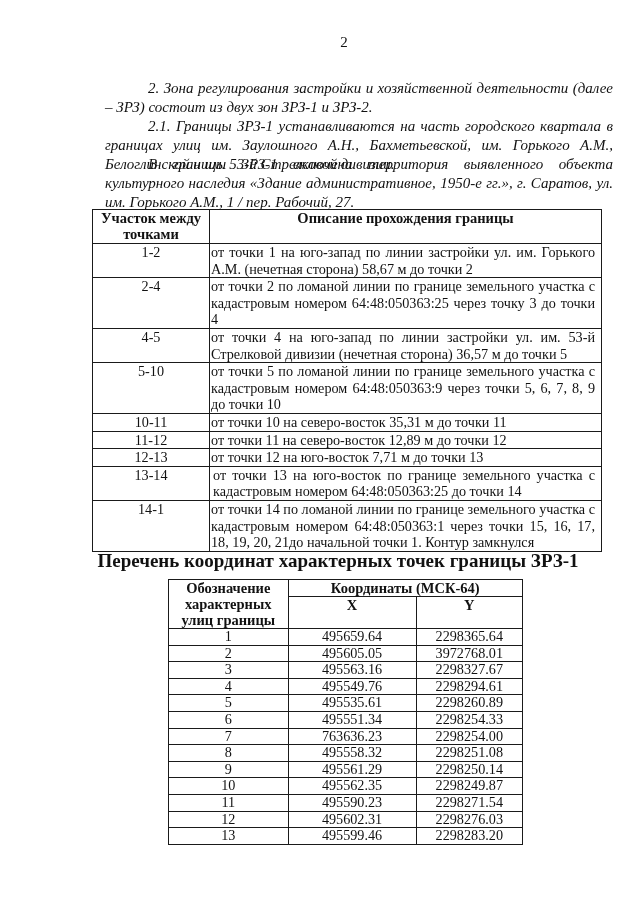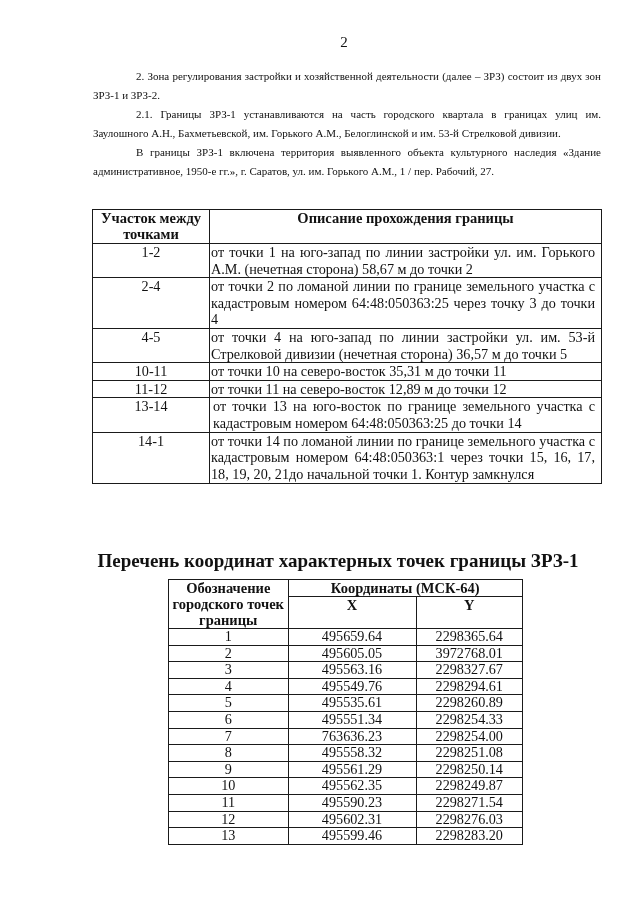--- a/index.html
+++ b/index.html
@@ -22,25 +22,26 @@
       width: 640px;
       text-align: center;
       font-size: 15px;
       padding-left: 48px;
       box-sizing: border-box;
     }
     .para {
       position: absolute;
       left: 93px;
       width: 508px;
-      font-size: 11px;
+      font-size: 15px;
       line-height: 18.8px;
       text-align: justify;
       text-indent: 43px;
-      margin: 0;
+      margin: 12px;
+      font-style: italic;
     }
     .para.last-line-left { text-align-last: left; }
 
     table {
       border-collapse: collapse;
       position: absolute;
     }
     td, th {
       border: 1px solid #1a1a1a;
       padding: 0;
@@ -139,45 +140,53 @@
         <td class="col-desc">от точки 1 на юго-запад по линии застройки ул. им. Горького А.М. (нечетная сторона) 58,67 м до точки 2</td>
       </tr>
       <tr style="height:45px;">
         <td class="col-seg">2-4</td>
         <td class="col-desc">от точки 2 по ломаной линии по границе земельного участка с кадастровым номером 64:48:050363:25 через точку 3 до точки 4</td>
       </tr>
       <tr style="height:32px;">
         <td class="col-seg">4-5</td>
         <td class="col-desc">от точки 4 на юго-запад по линии застройки ул. им. 53-й Стрелковой дивизии (нечетная сторона) 36,57 м до точки 5</td>
       </tr>
+      <tr style="height:50px;">
+        <td class="col-seg">5-10</td>
+        <td class="col-desc">от точки 5 по ломаной линии по границе земельного участка с кадастровым номером 64:48:050363:9 через точки 5, 6, 7, 8, 9 до точки 10</td>
+      </tr>
       <tr style="height:17px;">
         <td class="col-seg">10-11</td>
         <td class="col-desc">от точки 10 на северо-восток 35,31 м до точки 11</td>
       </tr>
       <tr style="height:17px;">
         <td class="col-seg">11-12</td>
         <td class="col-desc">от точки 11 на северо-восток 12,89 м до точки 12</td>
+      </tr>
+      <tr style="height:17px;">
+        <td class="col-seg">12-13</td>
+        <td class="col-desc">от точки 12 на юго-восток 7,71 м до точки 13</td>
       </tr>
       <tr style="height:33px;">
         <td class="col-seg">13-14</td>
         <td class="col-desc" style="padding-left:3px;">от точки 13 на юго-восток по границе земельного участка с кадастровым номером 64:48:050363:25 до точки 14</td>
       </tr>
       <tr style="height:51px;">
         <td class="col-seg">14-1</td>
         <td class="col-desc">от точки 14 по ломаной линии по границе земельного участка с кадастровым номером 64:48:050363:1 через точки 15, 16, 17, 18, 19, 20, 21до начальной точки 1. Контур замкнулся</td>
       </tr>
     </tbody>
   </table>
 
   <h3 class="section-title">Перечень координат характерных точек границы ЗРЗ-1</h3>
 
   <table id="coords-table">
     <thead>
       <tr style="height:17px;">
-        <th class="c1" rowspan="2">Обозначение городского точек границы</th>
+        <th class="c1" rowspan="2">Обозначение характерных улиц границы</th>
         <th colspan="2">Координаты (МСК-64)</th>
       </tr>
       <tr style="height:32px;">
         <th class="c2">X</th>
         <th class="c3">Y</th>
       </tr>
     </thead>
     <tbody>
       <tr>
         <td>1</td>

